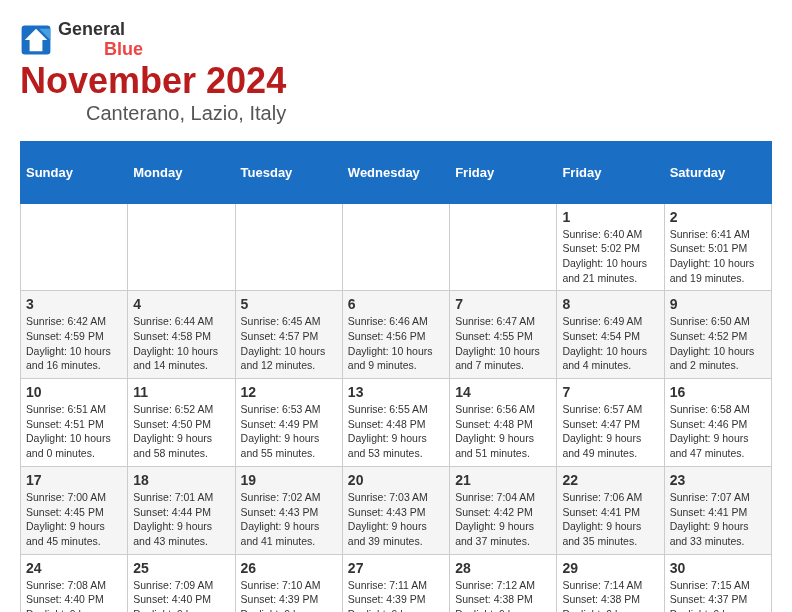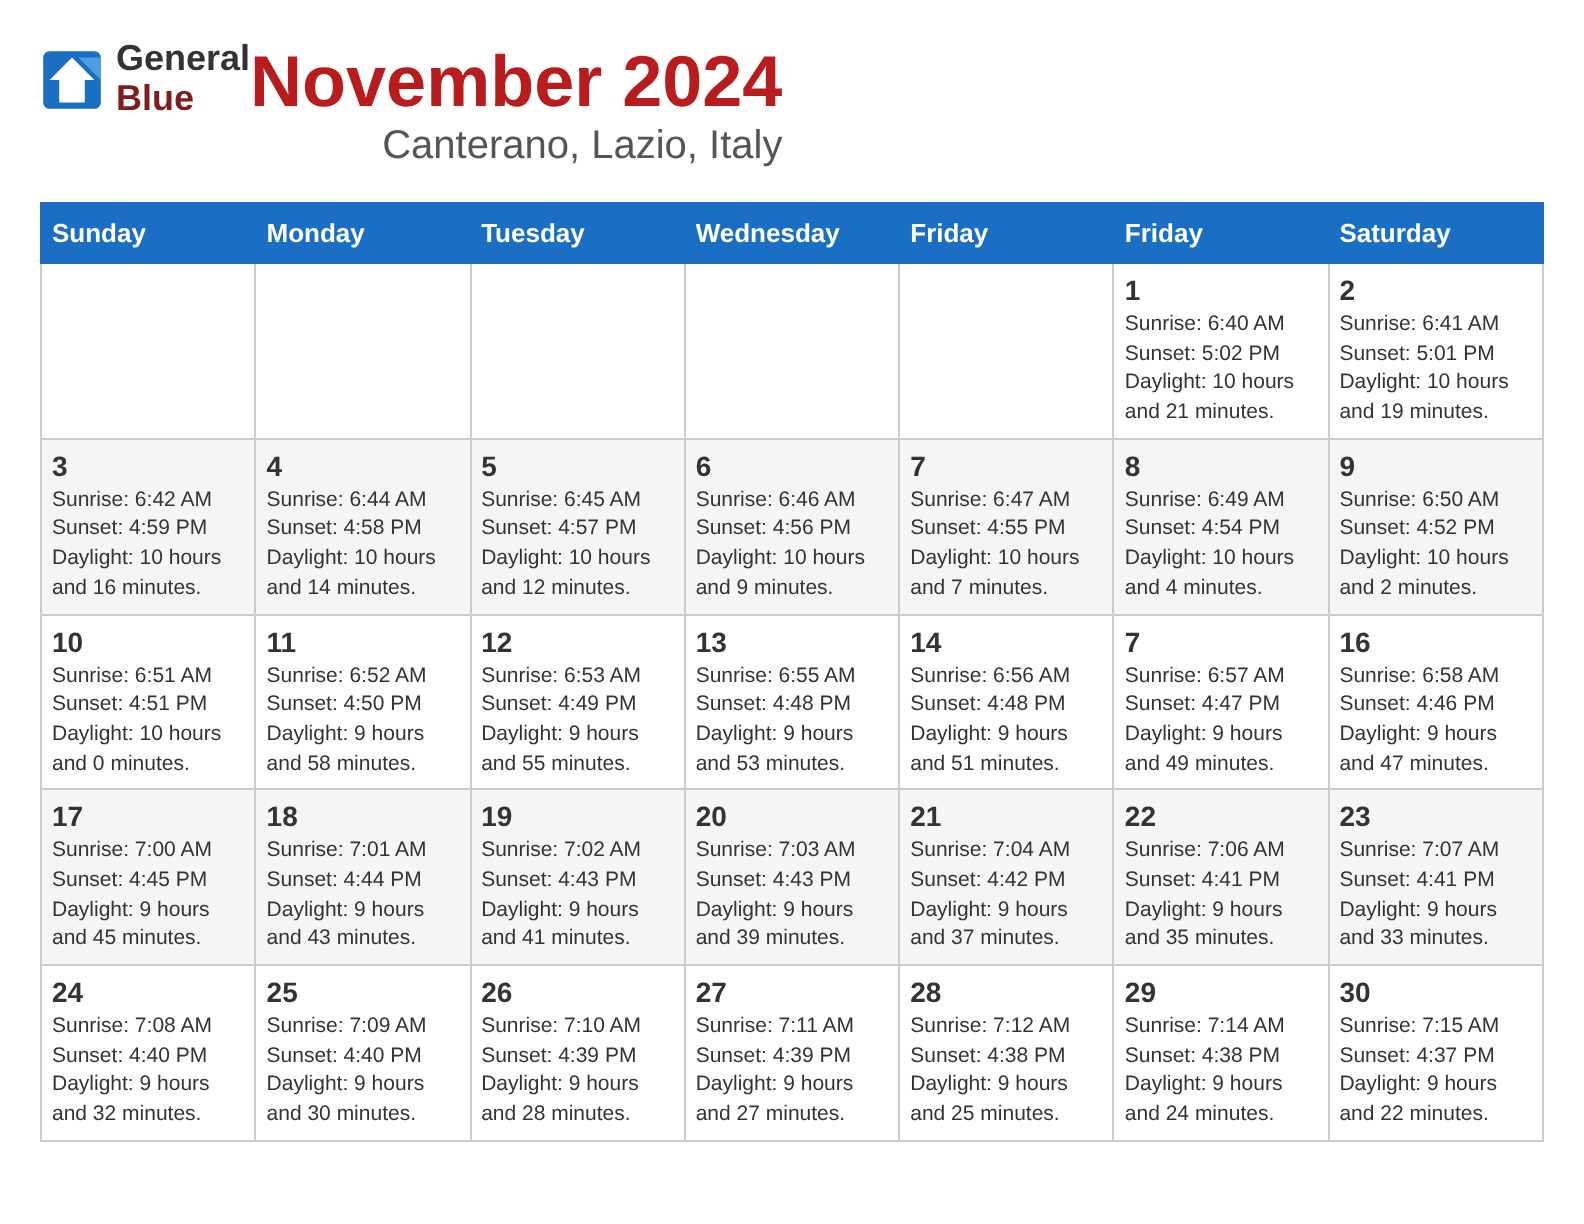--- a/index.html
+++ b/index.html
@@ -5,36 +5,37 @@
     * { margin: 0; padding: 0; box-sizing: border-box; }
     body {
       font-family: Arial, sans-serif;
       background: #fff;
       width: 792px;
       min-height: 612px;
       padding: 20px;
     }
     .header {
       display: flex;
-      justify-content: flex-start;
+      justify-content: space-between;
       align-items: flex-start;
       margin-bottom: 16px;
+      flex-direction: column;
     }
     .logo {
       display: flex;
       align-items: center;
       gap: 6px;
     }
     .logo-text {
       font-size: 18px;
       font-weight: bold;
       line-height: 1.1;
     }
     .logo-general { color: #333; }
-    .logo-blue { color: #7f1d1d; }
+    .logo-blue { color: #ef4444; margin-left: 46px; }
     .logo-icon {
       width: 32px;
       height: 32px;
     }
     .title-block { text-align: right; }
     .month-title {
       font-size: 36px;
       font-weight: bold;
       color: #b91c1c;
     }
@@ -45,21 +46,21 @@
     table {
       width: 100%;
       border-collapse: collapse;
       table-layout: fixed;
     }
     thead th {
       background: #1a6fc4;
       color: #fff;
       font-size: 13px;
       font-weight: bold;
-      padding: 7px 5px;
+      padding: 23px 5px;
       text-align: left;
       border: 1px solid #1a6fc4;
     }
     tbody td {
       border: 1px solid #ccc;
       vertical-align: top;
       padding: 5px;
       font-size: 11px;
       color: #333;
       height: 80px;

